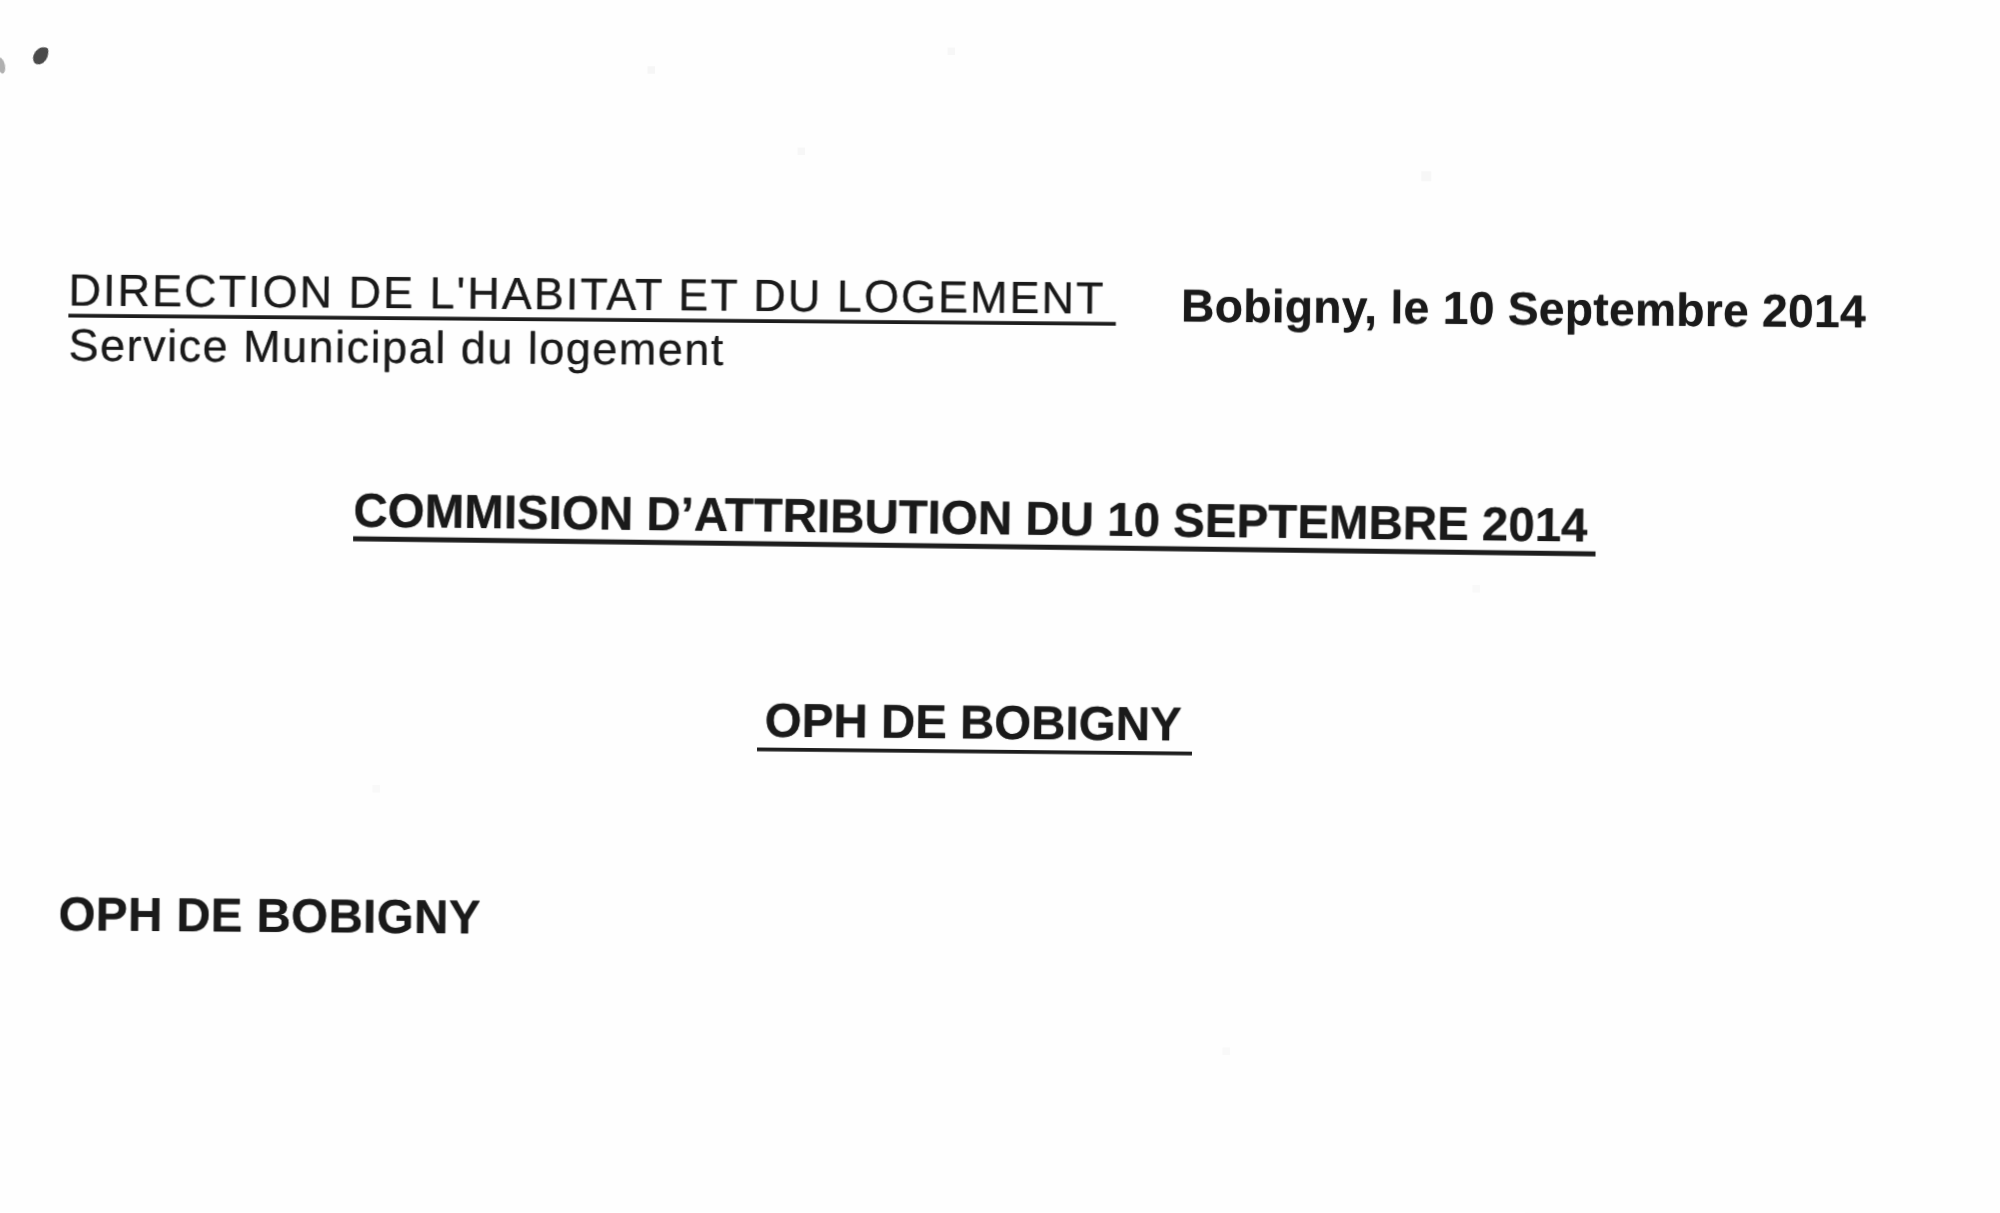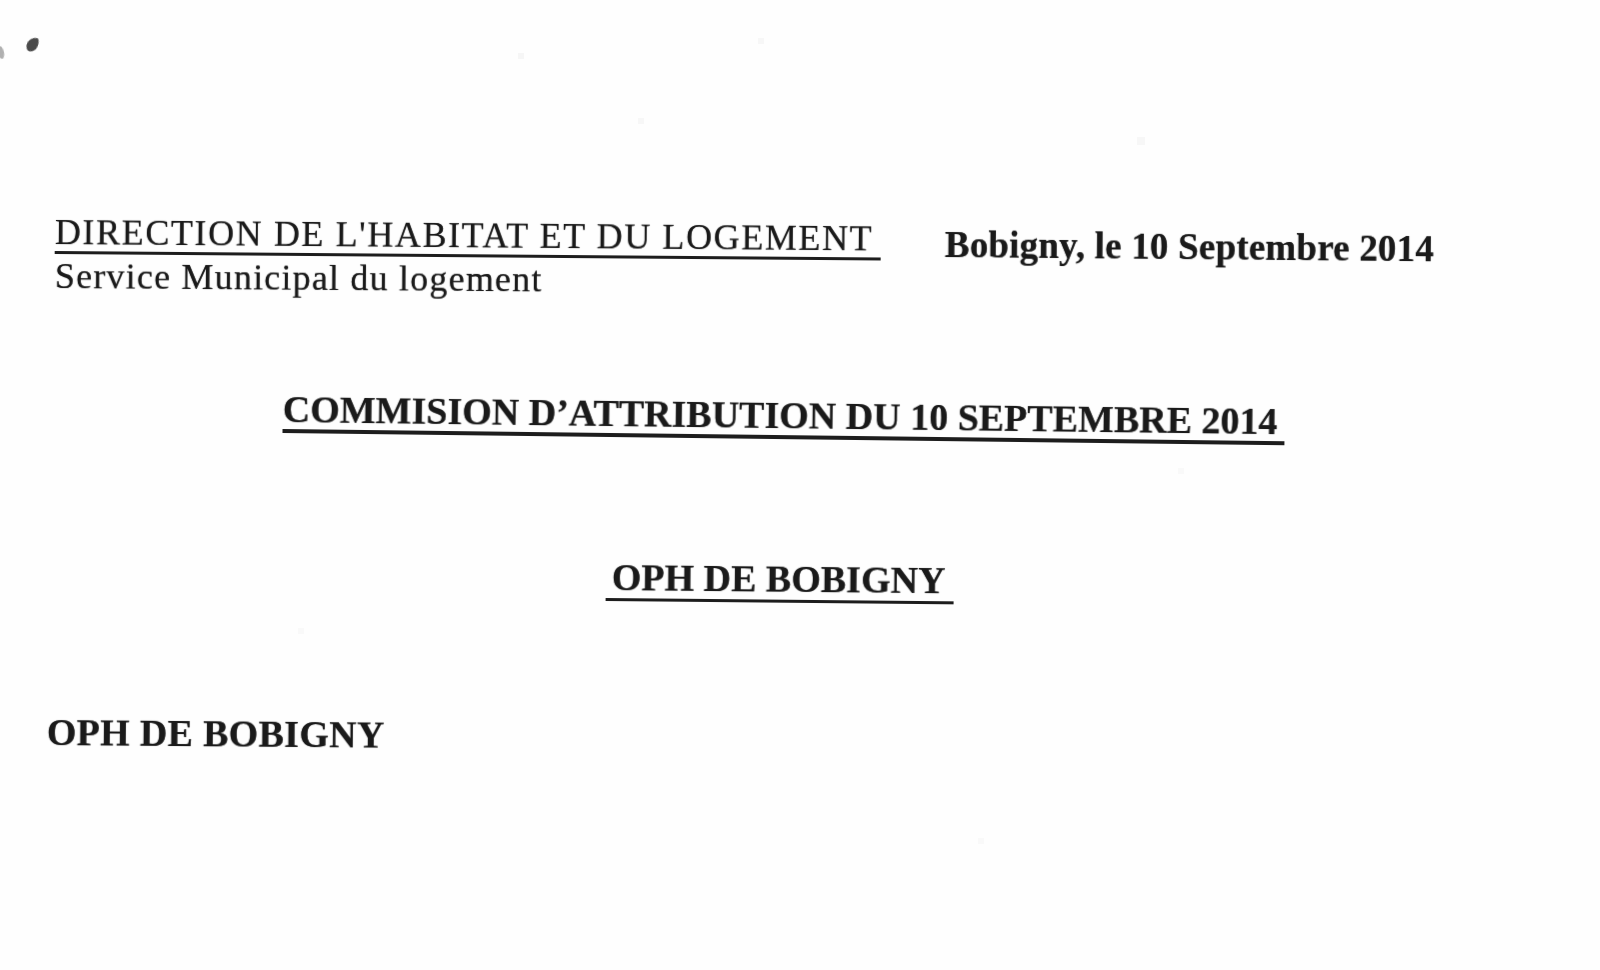--- a/index.html
+++ b/index.html
@@ -6,21 +6,21 @@
     margin: 0;
     padding: 0;
     background: #ffffff;
   }
   .page {
     position: relative;
     width: 1600px;
     height: 970px;
     background: #fefefe;
     overflow: hidden;
-    font-family: Liberation Serif, serif;
+    font-family: Liberation Sans, sans-serif;
     color: #1a1a1a;
   }
   
   .page::after {
     content: "";
     position: absolute;
     left: 0; top: 0; width: 2px; height: 2px;
     background: transparent;
     box-shadow:
       520px 55px 0 2px rgba(120,120,120,0.06),

